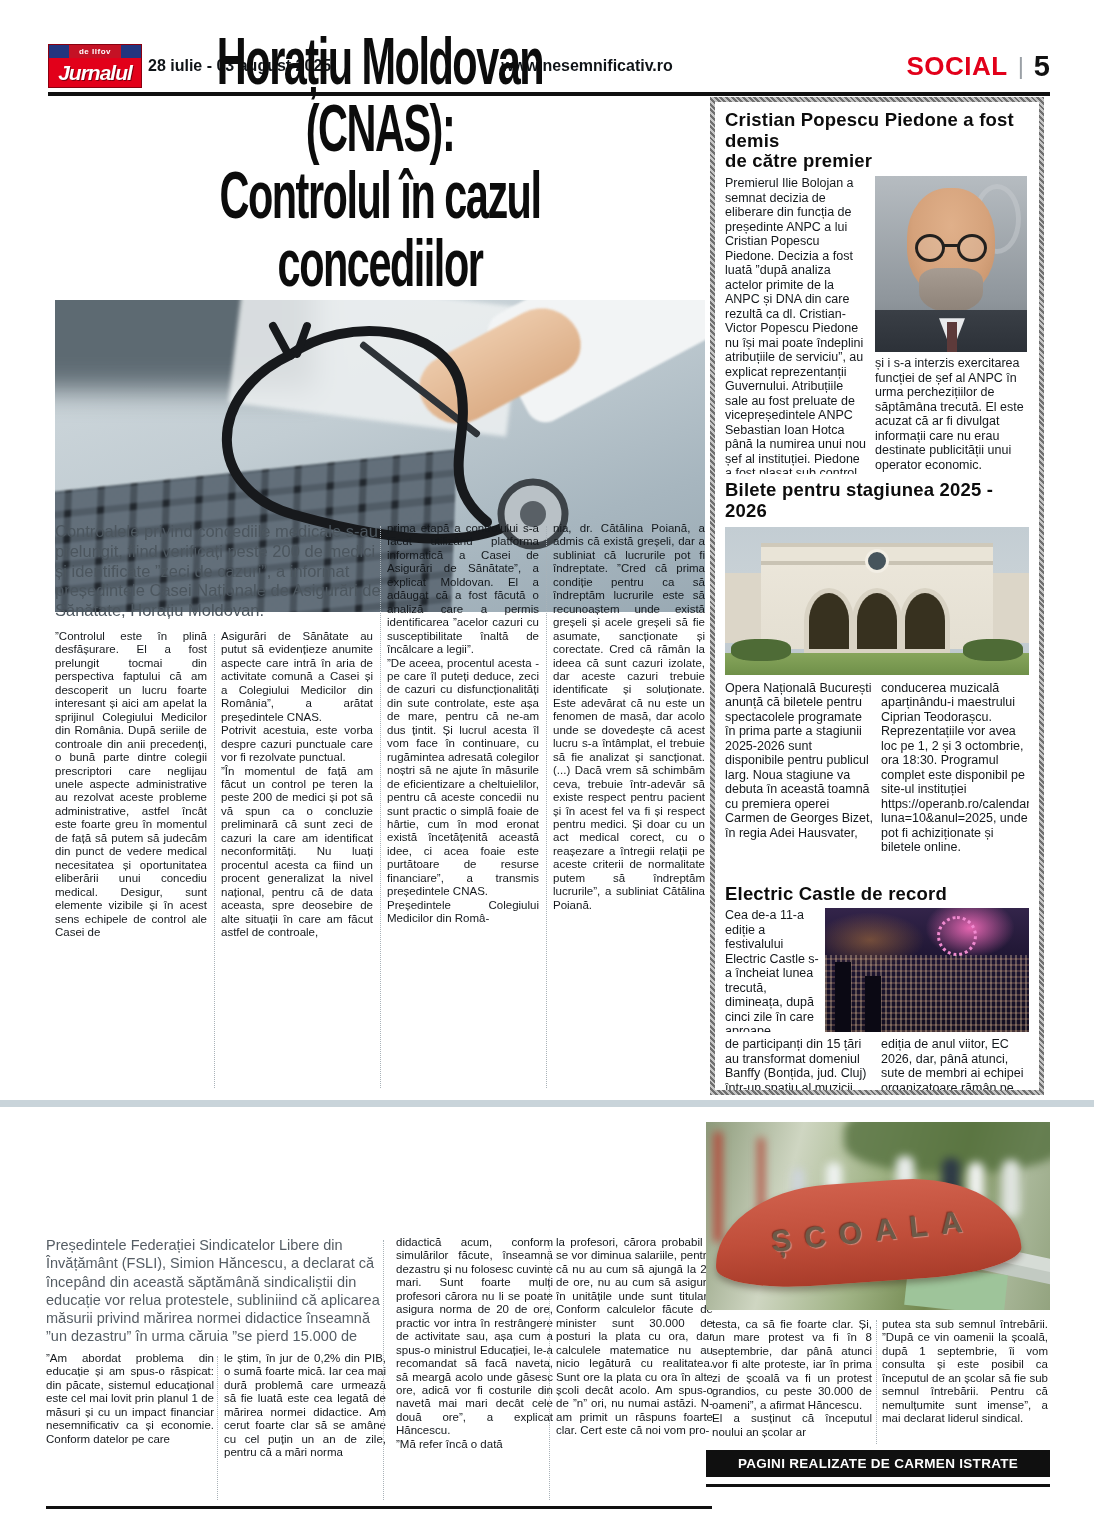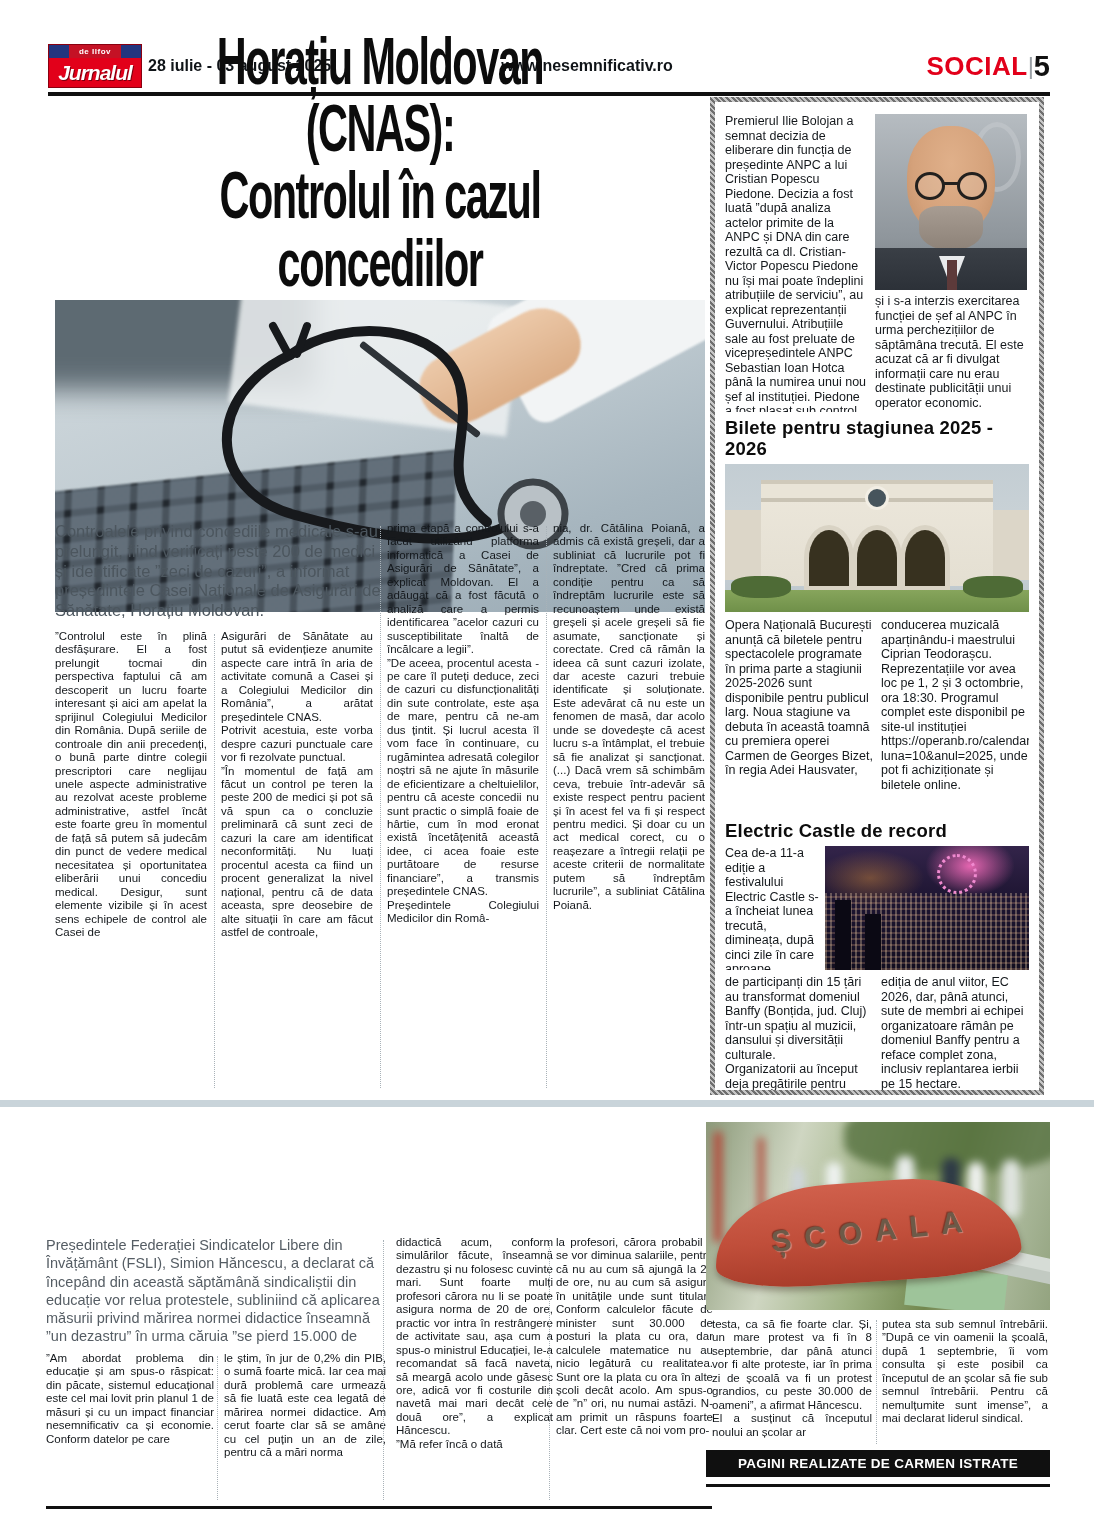--- a/index.html
+++ b/index.html
@@ -6,21 +6,21 @@
   body { background:#e8e8e8; font-family:"Liberation Sans", sans-serif; }
   #page { position:relative; width:1094px; height:1536px; background:#fff; margin:0 auto; overflow:hidden; color:#14181c; }
 
   
   .header { position:absolute; left:48px; top:44px; right:44px; height:44px; display:flex; align-items:center; }
   .logo { position:relative; width:94px; height:44px; background:#e2001a; border:1px solid #8a0010; display:flex; flex-direction:column; overflow:hidden; }
   .logo-top { height:13px; background:linear-gradient(90deg,#23357f 0 22%,#c41225 22% 78%,#23357f 78%); color:#fff; font-size:8px; font-weight:bold; text-align:center; line-height:13px; letter-spacing:.5px; }
   .logo-main { flex:1; color:#fff; font-weight:bold; font-style:italic; font-size:21px; text-align:center; line-height:29px; letter-spacing:-1px; text-shadow:1px 1px 0 #7a0010; }
   .h-date { margin-left:6px; font-size:16px; font-weight:bold; color:#101418; }
   .h-site { margin-left:170px; font-size:16px; font-weight:bold; color:#101418; }
-  .h-right { margin-left:auto; display:flex; align-items:center; }
+  .h-right { margin-left:auto; display:flex; align-items:center; gap:10px; }
   .h-section { color:#e2001a; font-weight:bold; font-size:26px; letter-spacing:.5px; }
   .h-sep { color:#9aa0a6; font-size:24px; font-weight:normal; }
   .h-page { font-size:29px; font-weight:bold; color:#111; }
   .rule-top { position:absolute; left:48px; right:44px; top:92px; height:4px; background:#101010; }
 
   
   .h1wrap { position:absolute; left:55px; top:96px; width:650px; height:200px; display:flex; align-items:center; justify-content:center; }
   .h1text { font-weight:bold; font-size:56px; line-height:1.02; letter-spacing:-2px; text-align:center; white-space:pre-line; color:#0c0c0c; transform:scale(.74,1.18); }
 
   .photo-main { position:absolute; left:55px; top:300px; width:650px; height:312px; overflow:hidden; background:linear-gradient(160deg,#d3dbdf 0%,#c2cdd3 40%,#a7b6bf 75%,#99a9b3 100%); }
@@ -183,20 +183,22 @@
 ”De aceea, procentul acesta - pe care îl puteți deduce, zeci de cazuri cu disfuncționalități din sute controlate, este așa de mare, pentru că ne-am dus țintit. Și lucrul acesta îl vom face în continuare, cu rugămintea adresată colegilor noștri să ne ajute în măsurile de eficientizare a cheltuielilor, pentru că aceste concedii nu sunt practic o simplă foaie de hârtie, cum în mod eronat există încetățenită această idee, ci acea foaie este purtătoare de resurse financiare”, a transmis președintele CNAS.
 Președintele Colegiului Medicilor din Româ-</div>
   <div class="jcol col4">nia, dr. Cătălina Poiană, a admis că există greșeli, dar a subliniat că lucrurile pot fi îndreptate. ”Cred că prima condiție pentru ca să îndreptăm lucrurile este să recunoaștem unde există greșeli și acele greșeli să fie asumate, sancționate și corectate. Cred că rămân la ideea că sunt cazuri izolate, dar aceste cazuri trebuie identificate și soluționate. Este adevărat că nu este un fenomen de masă, dar acolo unde se dovedește că acest lucru s-a întâmplat, el trebuie să fie analizat și sancționat. (...) Dacă vrem să schimbăm ceva, trebuie într-adevăr să existe respect pentru pacient și în acest fel va fi și respect pentru medici. Și doar cu un act medical corect, cu o reașezare a întregii relații pe aceste criterii de normalitate putem să îndreptăm lucrurile”, a subliniat Cătălina Poiană.</div>
 
   <div class="vdot" style="left:214px; top:634px; height:454px;"></div>
   <div class="vdot" style="left:380px; top:526px; height:562px;"></div>
   <div class="vdot" style="left:546px; top:526px; height:562px;"></div>
 
   <div class="sidebar">
 
+    <div class="shead">Cristian Popescu Piedone a fost demis
+de către premier</div>
     <div class="pied-row">
       <div class="scol pied-left">Premierul Ilie Bolojan a semnat decizia de eliberare din funcția de președinte ANPC a lui Cristian Popescu Piedone. Decizia a fost luată ”după analiza actelor primite de la ANPC și DNA din care rezultă ca dl. Cristian-Victor Popescu Piedone nu își mai poate îndeplini atribuțiile de serviciu”, au explicat reprezentanții Guvernului. Atribuțiile sale au fost preluate de vicepreședintele ANPC Sebastian Ioan Hotca până la numirea unui nou șef al instituției. Piedone a fost plasat sub control judiciar</div>
       <div class="pied-right">
         <div class="photo-pied">
           <div class="pp-frame"></div>
           <div class="pp-head"></div>
           <div class="pp-glass1"></div>
           <div class="pp-glass2"></div>
           <div class="pp-bridge"></div>
           <div class="pp-beard"></div>

